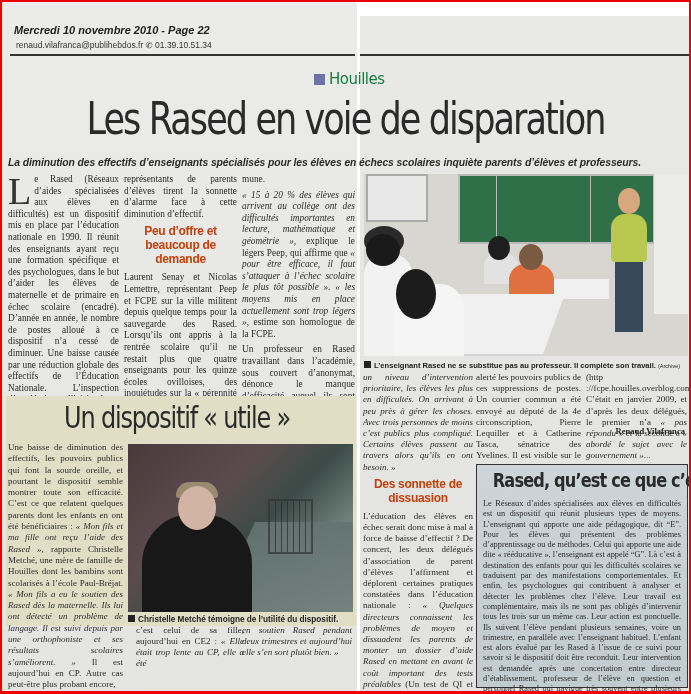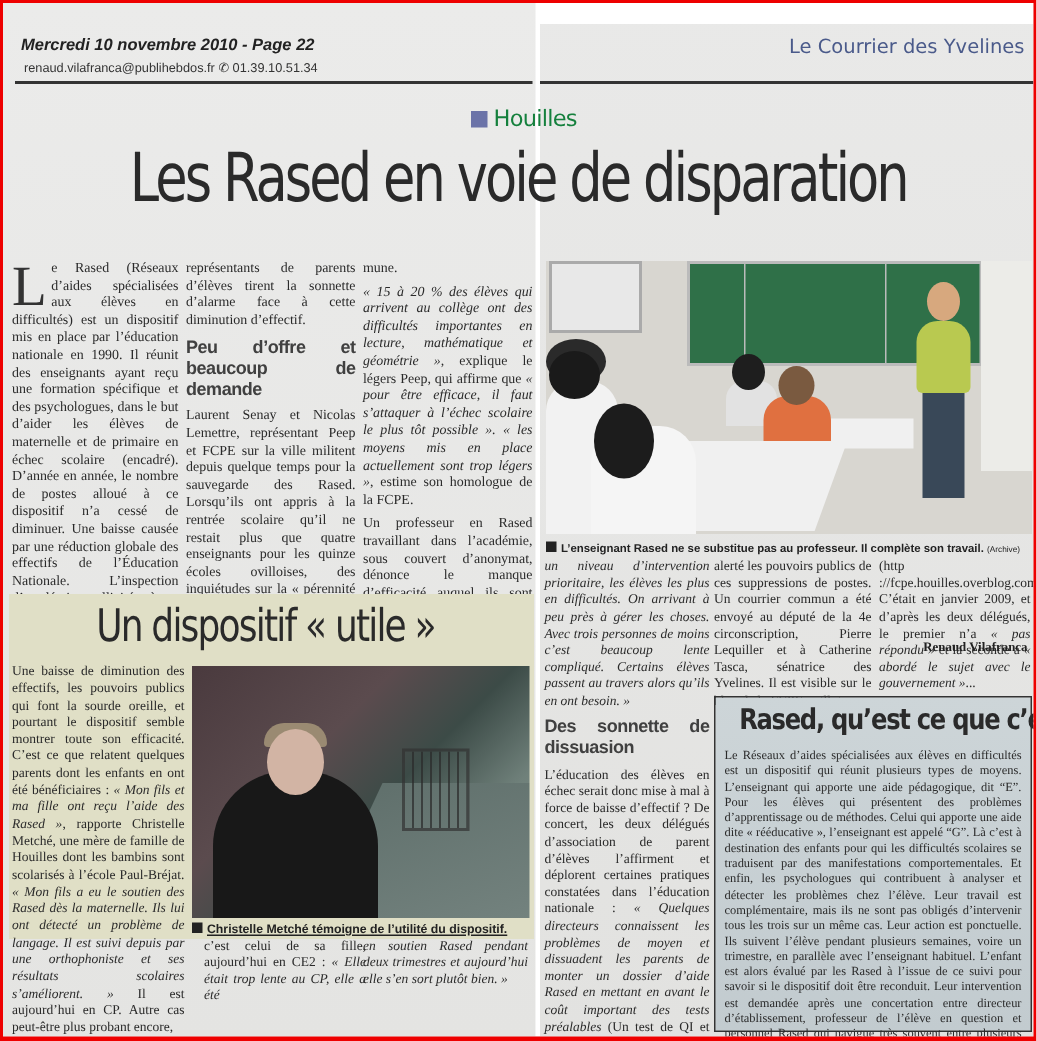--- a/index.html
+++ b/index.html
@@ -20,32 +20,32 @@
 
   .kicker { position: absolute; left: 312px; top: 68px; font: 15px "DejaVu Sans", sans-serif; color: #15803d; letter-spacing: -0.5px; }
   .kicker .sq { display: inline-block; width: 11px; height: 11px; background: #6b73a8; margin-right: 4px; vertical-align: -1px; }
   .headline { position: absolute; left: 0; width: 687px; top: 90px; text-align: center; font: 45px "DejaVu Sans", sans-serif; color: #2a2a2a; letter-spacing: -2.5px; transform: scaleX(0.78); transform-origin: 50% 0; white-space: nowrap; }
   .standfirst { position: absolute; left: 6px; top: 155px; font: italic bold 10.4px "Liberation Sans", sans-serif; color: #2a2a2a; white-space: nowrap; letter-spacing: -0.1px; }
 
   .col { position: absolute; font-size: 9.3px; line-height: 11.6px; text-align: justify; color: #2a2a2a; }
   .col p { margin-bottom: 4px; }
   .col em { }
   .dropcap { float: left; font-size: 38px; line-height: 30px; margin: 2px 3px 0 0; color: #333; }
-  .subhead { font: bold 12px "Liberation Sans", sans-serif; line-height: 14px; margin: 3px 0 6px; color: #404040; letter-spacing: -0.3px; }
+  .subhead { font: bold 12px "Liberation Sans", sans-serif; text-align: center; line-height: 14px; margin: 3px 0 6px; color: #c2410c; letter-spacing: -0.3px; }
 
   .band { position: absolute; left: 4px; top: 394px; width: 350px; height: 230px; background: #e0dfc6; }
   .band-title { position: absolute; left: 0; width: 350px; top: 398px; text-align: center; font: 30px "DejaVu Sans", sans-serif; color: #2a2a2a; letter-spacing: -1.5px; transform: scaleX(0.8); transform-origin: 50% 0; }
 
   .photo-left { position: absolute; left: 126px; top: 442px; width: 225px; height: 168px; background: linear-gradient(135deg,#4a3a3e 0%,#5b4b4e 35%,#3c4b47 55%,#6f807a 75%,#8a9891 100%); overflow: hidden; }
   .photo-left .path { position: absolute; right: 0; bottom: 0; width: 140px; height: 90px; background: linear-gradient(160deg,#5e6e6a,#73827e); clip-path: polygon(30% 0,100% 0,100% 100%,0 100%); }
   .photo-left .gate { position: absolute; left: 140px; top: 55px; width: 45px; height: 55px; border: 2px solid #333; background: repeating-linear-gradient(90deg,transparent 0 5px,#2a2a2a 5px 6px); opacity: .7; }
   .photo-left .person { position: absolute; left: 14px; top: 70px; width: 110px; height: 100px; background: #181818; border-radius: 50px 50px 0 0; }
   .photo-left .head { position: absolute; left: 50px; top: 42px; width: 38px; height: 44px; background: #d2b4a4; border-radius: 50%; }
   .photo-left .hair { position: absolute; left: 48px; top: 38px; width: 42px; height: 16px; background: #9a8a72; border-radius: 20px 20px 4px 4px; }
-  .cap-left { position: absolute; left: 126px; top: 613px; font: bold 8.2px "Liberation Sans", sans-serif; color: #222; white-space: nowrap; text-decoration: underline; }
+  .cap-left { position: absolute; left: 126px; top: 613px; font: bold 8.2px "Liberation Sans", sans-serif; color: #222; white-space: nowrap; }
   .cap-sq { display: inline-block; width: 7px; height: 7px; background: #222; margin-right: 3px; }
 
   .photo-right { position: absolute; left: 362px; top: 172px; width: 324px; height: 182px; background: #d8d6d0; overflow: hidden; }
   .photo-right .board { position: absolute; left: 94px; top: 0; width: 197px; height: 70px; background: #2f7048; border: 2px solid #bbb; }
   .photo-right .board::before { content: ""; position: absolute; left: 36px; top: 0; width: 1px; height: 100%; background: #bbb; }
   .photo-right .board::after { content: ""; position: absolute; left: 130px; top: 0; width: 1px; height: 100%; background: #bbb; }
   .photo-right .window { position: absolute; left: 2px; top: 0; width: 62px; height: 48px; background: #e8e8e8; border: 2px solid #aaa; }
   .photo-right .wall { position: absolute; right: 0; top: 0; width: 34px; height: 140px; background: #ecece8; }
   .photo-right .teacher { position: absolute; left: 247px; top: 40px; width: 36px; height: 48px; background: #b9c950; border-radius: 14px 14px 4px 4px; }
   .photo-right .thead { position: absolute; left: 254px; top: 14px; width: 22px; height: 26px; background: #d7a87e; border-radius: 50%; }
@@ -76,25 +76,25 @@
 
 <div class="page">
   <div class="page-left"></div>
   <div class="page-right"></div>
   <div class="gutter"></div>
   <div class="topwhite"></div>
 
   <div class="hdr-date">Mercredi 10 novembre 2010 - Page 22</div>
   <div class="hdr-contact">renaud.vilafranca@publihebdos.fr ✆ 01.39.10.51.34</div>
   <div class="hdr-rule-l"></div>
-  <div class="hdr-paper">Le Courrier des Yvelines</div>
   <div class="hdr-rule-r"></div>
 
   <div class="kicker"><span class="sq"></span><span>Houilles</span></div>
   <div class="headline">Les Rased en voie de disparation</div>
+  <div class="standfirst">La diminution des effectifs d’enseignants spécialisés pour les élèves en échecs scolaires inquiète parents d’élèves et professeurs.</div>
 
   <div class="col" style="left:6px;top:172px;width:111px;">
     <p><span class="dropcap">L</span><span>e Rased (Réseaux d’aides spécialisées aux élèves en difficultés) est un dispositif mis en place par l’éducation nationale en 1990. Il réunit des enseignants ayant reçu une formation spécifique et des psychologues, dans le but d’aider les élèves de maternelle et de primaire en échec scolaire (encadré). D’année en année, le nombre de postes alloué à ce dispositif n’a cessé de diminuer. Une baisse causée par une réduction globale des effectifs de l’Éducation Nationale. L’inspection d’académie, sollicitée à ce sujet, n’a pas donné suite à notre demande d’informations.</span></p>
     <p>Aujourd’hui, professeurs et</p>
   </div>
 
   <div class="col" style="left:122px;top:172px;width:113px;">
     <p>représentants de parents d’élèves tirent la sonnette d’alarme face à cette diminution d’effectif.</p>
     <div class="subhead">Peu d’offre et beaucoup de demande</div>
     <p>Laurent Senay et Nicolas Lemettre, représentant Peep et FCPE sur la ville militent depuis quelque temps pour la sauvegarde des Rased. Lorsqu’ils ont appris à la rentrée scolaire qu’il ne restait plus que quatre enseignants pour les quinze écoles ovilloises, des inquiétudes sur la « pérennité » du dispositif ont commencé à naître. D’autant qu’il y a trois ans, ils étaient sept sur la com-</p>
@@ -145,21 +145,21 @@
     <div class="kid1h"></div>
     <div class="kid2"></div>
     <div class="kid2h"></div>
     <div class="tlegs"></div>
     <div class="teacher"></div>
     <div class="thead"></div>
   </div>
   <div class="cap-right"><span class="cap-sq"></span><span>L’enseignant Rased ne se substitue pas au professeur. Il complète son travail.</span> <span class="archive">(Archive)</span></div>
 
   <div class="col" style="left:361px;top:370px;width:110px;font-size:9px;line-height:11.2px;">
-    <p><em>un niveau d’intervention prioritaire, les élèves les plus en difficultés. On arrivant à peu près à gérer les choses. Avec trois personnes de moins c’est beaucoup lente compliqué. Certains élèves passent au travers alors qu’ils en ont besoin. »</em></p>
+    <p><em>un niveau d’intervention prioritaire, les élèves les plus en difficultés. On arrivant à peu près à gérer les choses. Avec trois personnes de moins c’est publics plus compliqué. Certains élèves passent au travers alors qu’ils en ont besoin. »</em></p>
     <div class="subhead">Des sonnette de dissuasion</div>
     <p><span>L’éducation des élèves en échec serait donc mise à mal à force de baisse d’effectif ? De concert, les deux délégués d’association de parent d’élèves l’affirment et déplorent certaines pratiques constatées dans l’éducation nationale : </span><em>« Quelques directeurs connaissent les problèmes de moyen et dissuadent les parents de monter un dossier d’aide Rased en mettant en avant le coût important des tests préalables</em><span> (Un test de QI et des consultations chez des médecins spécialisés N.D.L.R.). </span></p>
 
   </div>
 
   <div class="col" style="left:474px;top:370px;width:105px;font-size:9px;line-height:11.2px;">
     <p>alerté les pouvoirs publics de ces suppressions de postes. Un courrier commun a été envoyé au député de la 4e circonscription, Pierre Lequiller et à Catherine Tasca, sénatrice des Yvelines. Il est visible sur le blog de la FCPE ovilloise</p>
   </div>
 
   <div class="col" style="left:584px;top:370px;width:101px;font-size:9px;line-height:11.2px;">

